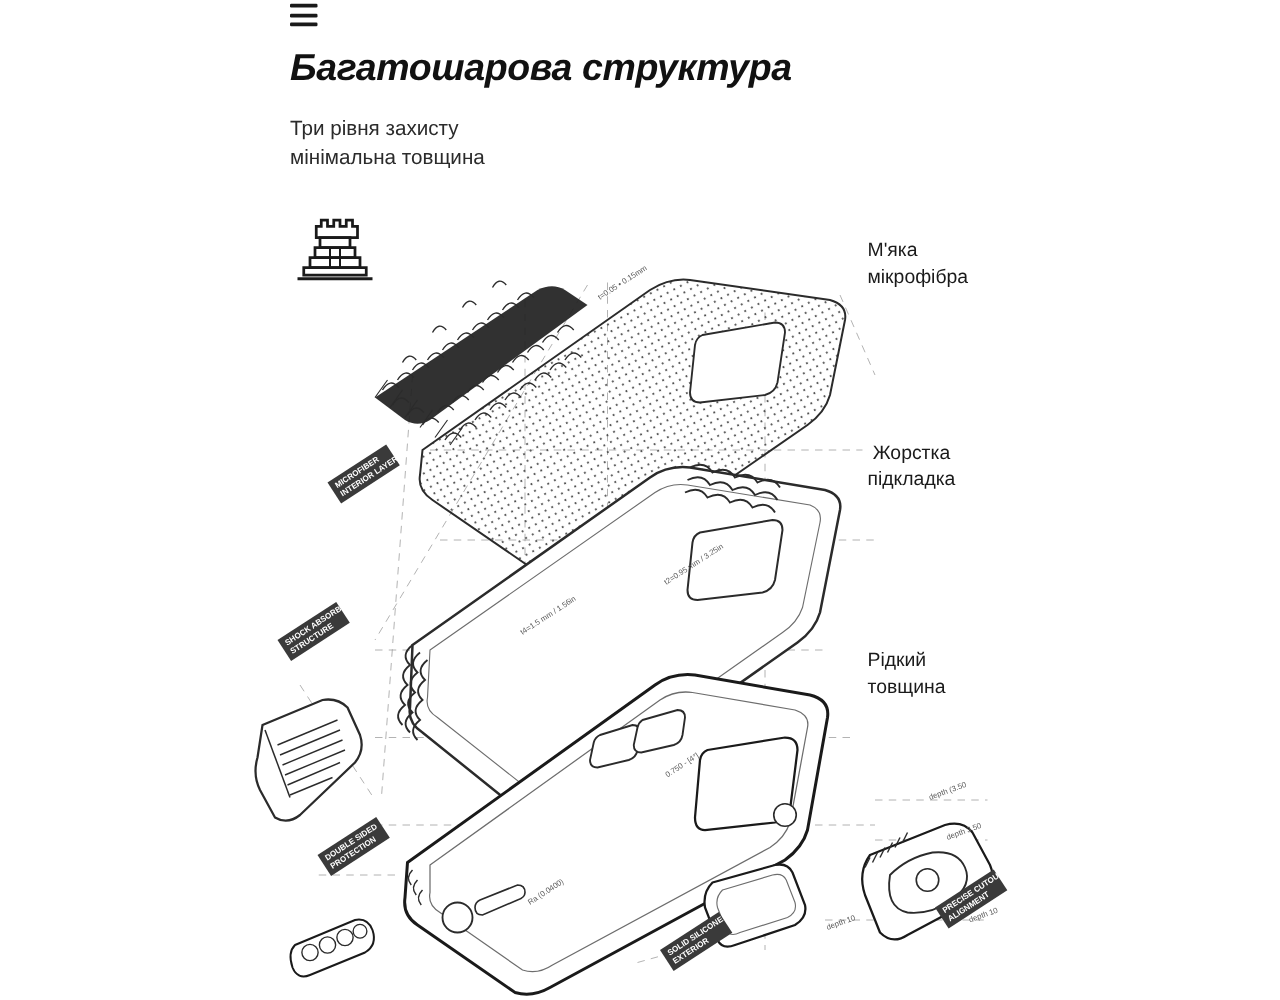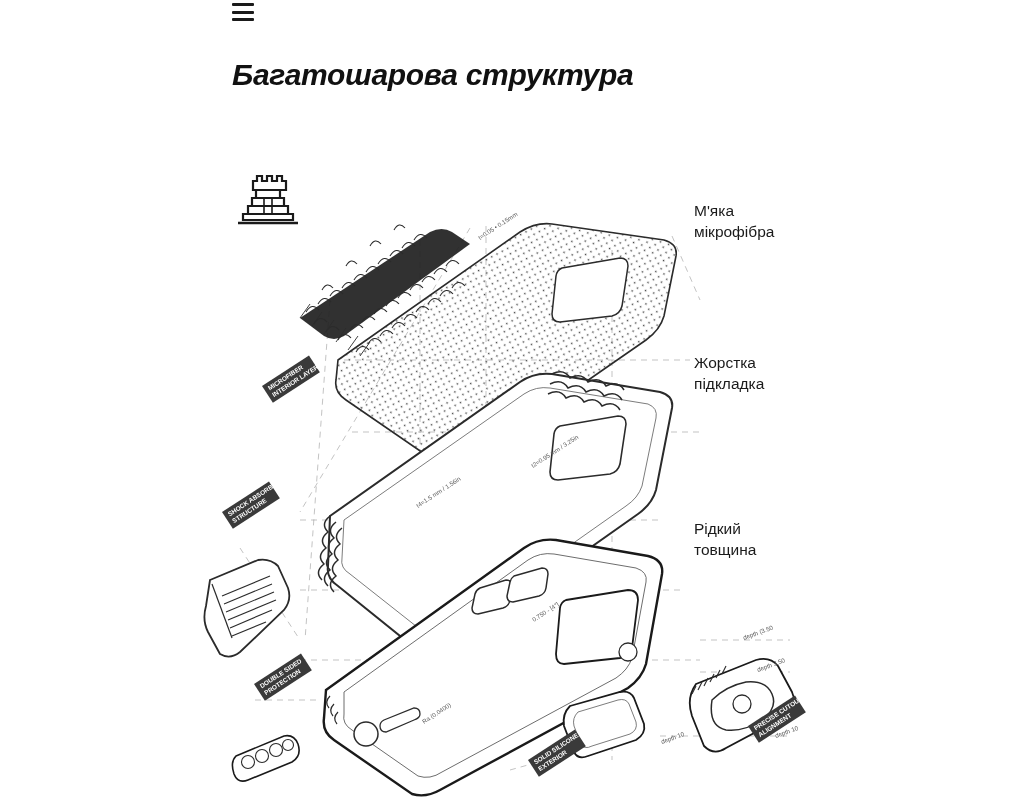--- a/index.html
+++ b/index.html
@@ -45,21 +45,20 @@
   .title {
     position: absolute;
     left: 232px;
     top: 38px;
     font-size: 30px;
     font-weight: 700;
     font-style: italic;
     letter-spacing: -0.3px;
     color: #111111;
     white-space: nowrap;
-    margin-top: 20px;
   }
   .subtitle {
     position: absolute;
     left: 232px;
     top: 92px;
     font-size: 16.5px;
     line-height: 23px;
     color: #2b2b2b;
     white-space: pre-line;
   }
@@ -74,22 +73,22 @@
   }
 
   
   .callout {
     position: absolute;
     font-size: 15.5px;
     line-height: 21px;
     color: #1a1a1a;
     white-space: pre-line;
   }
-  .callout-1 { left: 694px; top: 200px; }
-  .callout-2 { left: 694px; top: 352px; }
+  .callout-1 { left: 694px; top: 190px; }
+  .callout-2 { left: 694px; top: 352px; text-align: center; }
   .callout-3 { left: 694px; top: 518px; }
 
   
   .stage {
     position: absolute;
     left: 0;
     top: 0;
     width: 1024px;
     height: 800px;
     pointer-events: none;
@@ -113,20 +112,22 @@
 
 <div class="page">
 
   <div class="hamburger">
     <span></span>
     <span></span>
     <span></span>
   </div>
 
   <div class="title">Багатошарова структура</div>
+  <div class="subtitle">Три рівня захисту
+мінімальна товщина</div>
 
   <div class="tower-icon">
     <svg width="68" height="58" viewBox="0 0 68 58" fill="none" stroke="#1a1a1a" stroke-width="2.2">
       <path d="M19 13 h4 v-5 h5 v5 h5 v-5 h5 v5 h5 v-5 h5 v5 h4 v9 h-33 z"></path>
       <path d="M22 22 h24 v8 h-24 z"></path>
       <path d="M18 30 h32 v8 h-32 z"></path>
       <path d="M14 38 h40 v8 h-40 z"></path>
       <path d="M9 46 h50 v6 h-50 z"></path>
       <path d="M30 30 v16 M38 30 v16" stroke-width="1.6"></path>
       <path d="M4 55 h60" stroke-width="2.4"></path>

